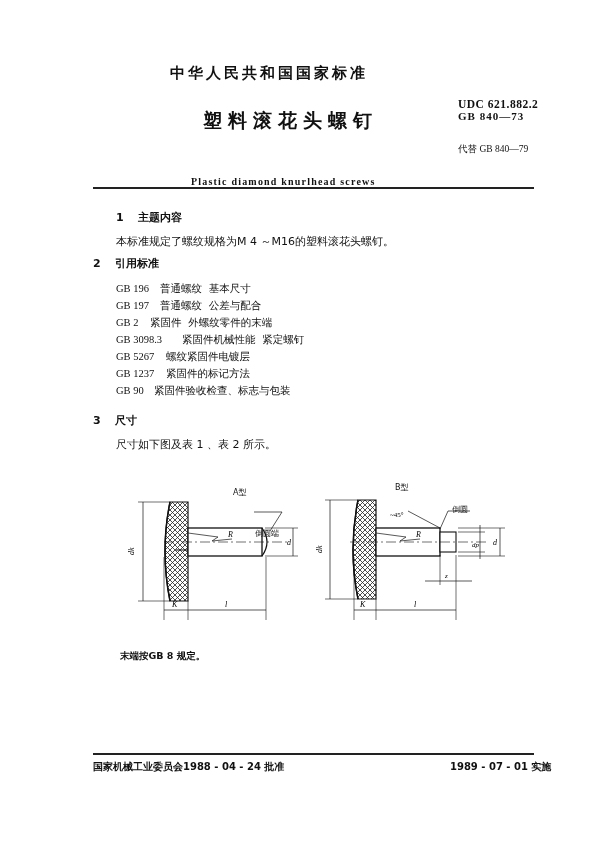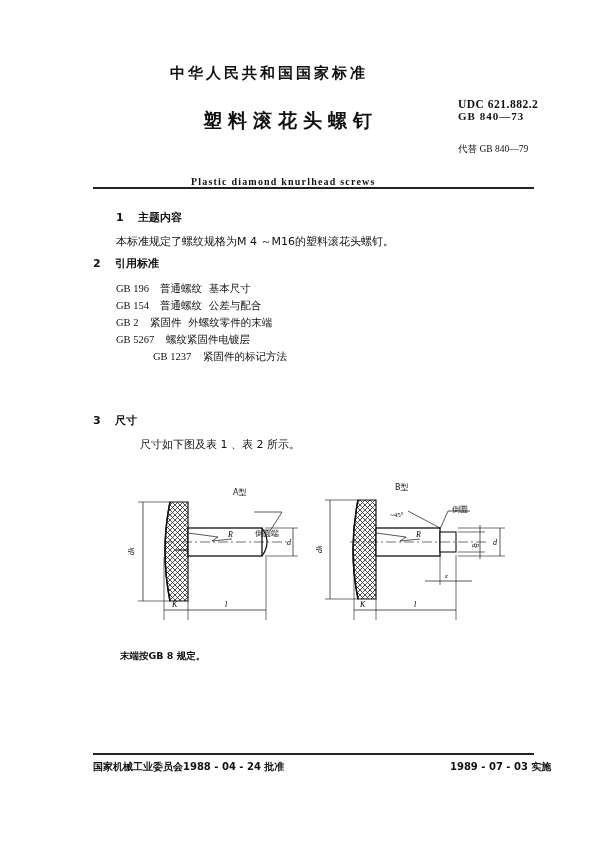--- a/index.html
+++ b/index.html
@@ -40,30 +40,32 @@
   <span class="num">1</span><span>主题内容</span>
 </div>
 <div class="abs para" style="left:116px; top:234px;">本标准规定了螺纹规格为M 4 ～M16的塑料滚花头螺钉。</div>
 
 <div class="abs sec" style="left:93px; top:256px;">
   <span class="num">2</span><span>引用标准</span>
 </div>
 
 <div class="abs" style="left:116px; top:282px;">
   <div class="ref-item" style="height:17px;"><span class="code" style="width:44px;">GB 196</span><span>普通螺纹  基本尺寸</span></div>
-  <div class="ref-item" style="height:17px;"><span class="code" style="width:44px;">GB 154</span><span>普通螺纹  公差与配合</span></div>
+  <div class="ref-item" style="height:17px;"><span class="code" style="width:44px;">GB 197</span><span>普通螺纹  公差与配合</span></div>
   <div class="ref-item" style="height:17px;"><span class="code" style="width:34px;">GB 2</span><span>紧固件  外螺纹零件的末端</span></div>
+  <div class="ref-item" style="height:17px;"><span class="code" style="width:66px;">GB 3098.3</span><span>紧固件机械性能  紧定螺钉</span></div>
   <div class="ref-item" style="height:17px;"><span class="code" style="width:50px;">GB 5267</span><span>螺纹紧固件电镀层</span></div>
-  <div class="ref-item" style="height:17px;margin-left:37px;"><span class="code" style="width:50px;">GB 1237</span><span>紧固件的标记方法</span></div>
+  <div class="ref-item" style="height:17px;"><span class="code" style="width:50px;">GB 1237</span><span>紧固件的标记方法</span></div>
+  <div class="ref-item" style="height:17px;"><span class="code" style="width:38px;">GB 90</span><span>紧固件验收检查、标志与包装</span></div>
 </div>
 
 <div class="abs sec" style="left:93px; top:413px;">
   <span class="num">3</span><span>尺寸</span>
 </div>
-<div class="abs para" style="left:116px; top:437px;margin-left:24px;">尺寸如下图及表 1 、表 2 所示。</div>
+<div class="abs para" style="left:116px; top:437px;">尺寸如下图及表 1 、表 2 所示。</div>
 
 <div class="abs label" style="left:233px; top:487px;">A型</div>
 <svg class="abs" style="left:120px; top:495px;" width="190" height="125" viewBox="0 0 190 125">
   <defs>
     <pattern id="knurlA" width="5" height="5" patternUnits="userSpaceOnUse">
       <path d="M0 0 L5 5 M5 0 L0 5" stroke="#222" stroke-width="0.8"></path>
     </pattern>
   </defs>
 
   <path d="M50 7 L68 7 L68 106 L50 106 Q40 56 50 7 Z" fill="url(#knurlA)" stroke="#111" stroke-width="1.2"></path>
@@ -145,13 +147,13 @@
   <line x1="44" y1="115" x2="146" y2="115" stroke="#111" stroke-width="0.7"></line>
   <text x="50" y="112" font-size="8" font-style="italic">K</text>
   <text x="104" y="112" font-size="8" font-style="italic">l</text>
 </svg>
 <div class="abs label" style="left:452px; top:504px;">倒圆</div>
 
 <div class="abs para" style="left:120px; top:650px; font-size:9.5px; font-weight:bold;">末端按GB 8 规定。</div>
 
 <div class="abs rule" style="top:753px;"></div>
 <div class="abs footer" style="left:93px; top:760px;">国家机械工业委员会1988 - 04 - 24 批准</div>
-<div class="abs footer" style="left:450px; top:760px;">1989 - 07 - 03 实施</div>
+<div class="abs footer" style="left:450px; top:760px;">1989 - 07 - 01 实施</div>
 
 </body></html>

